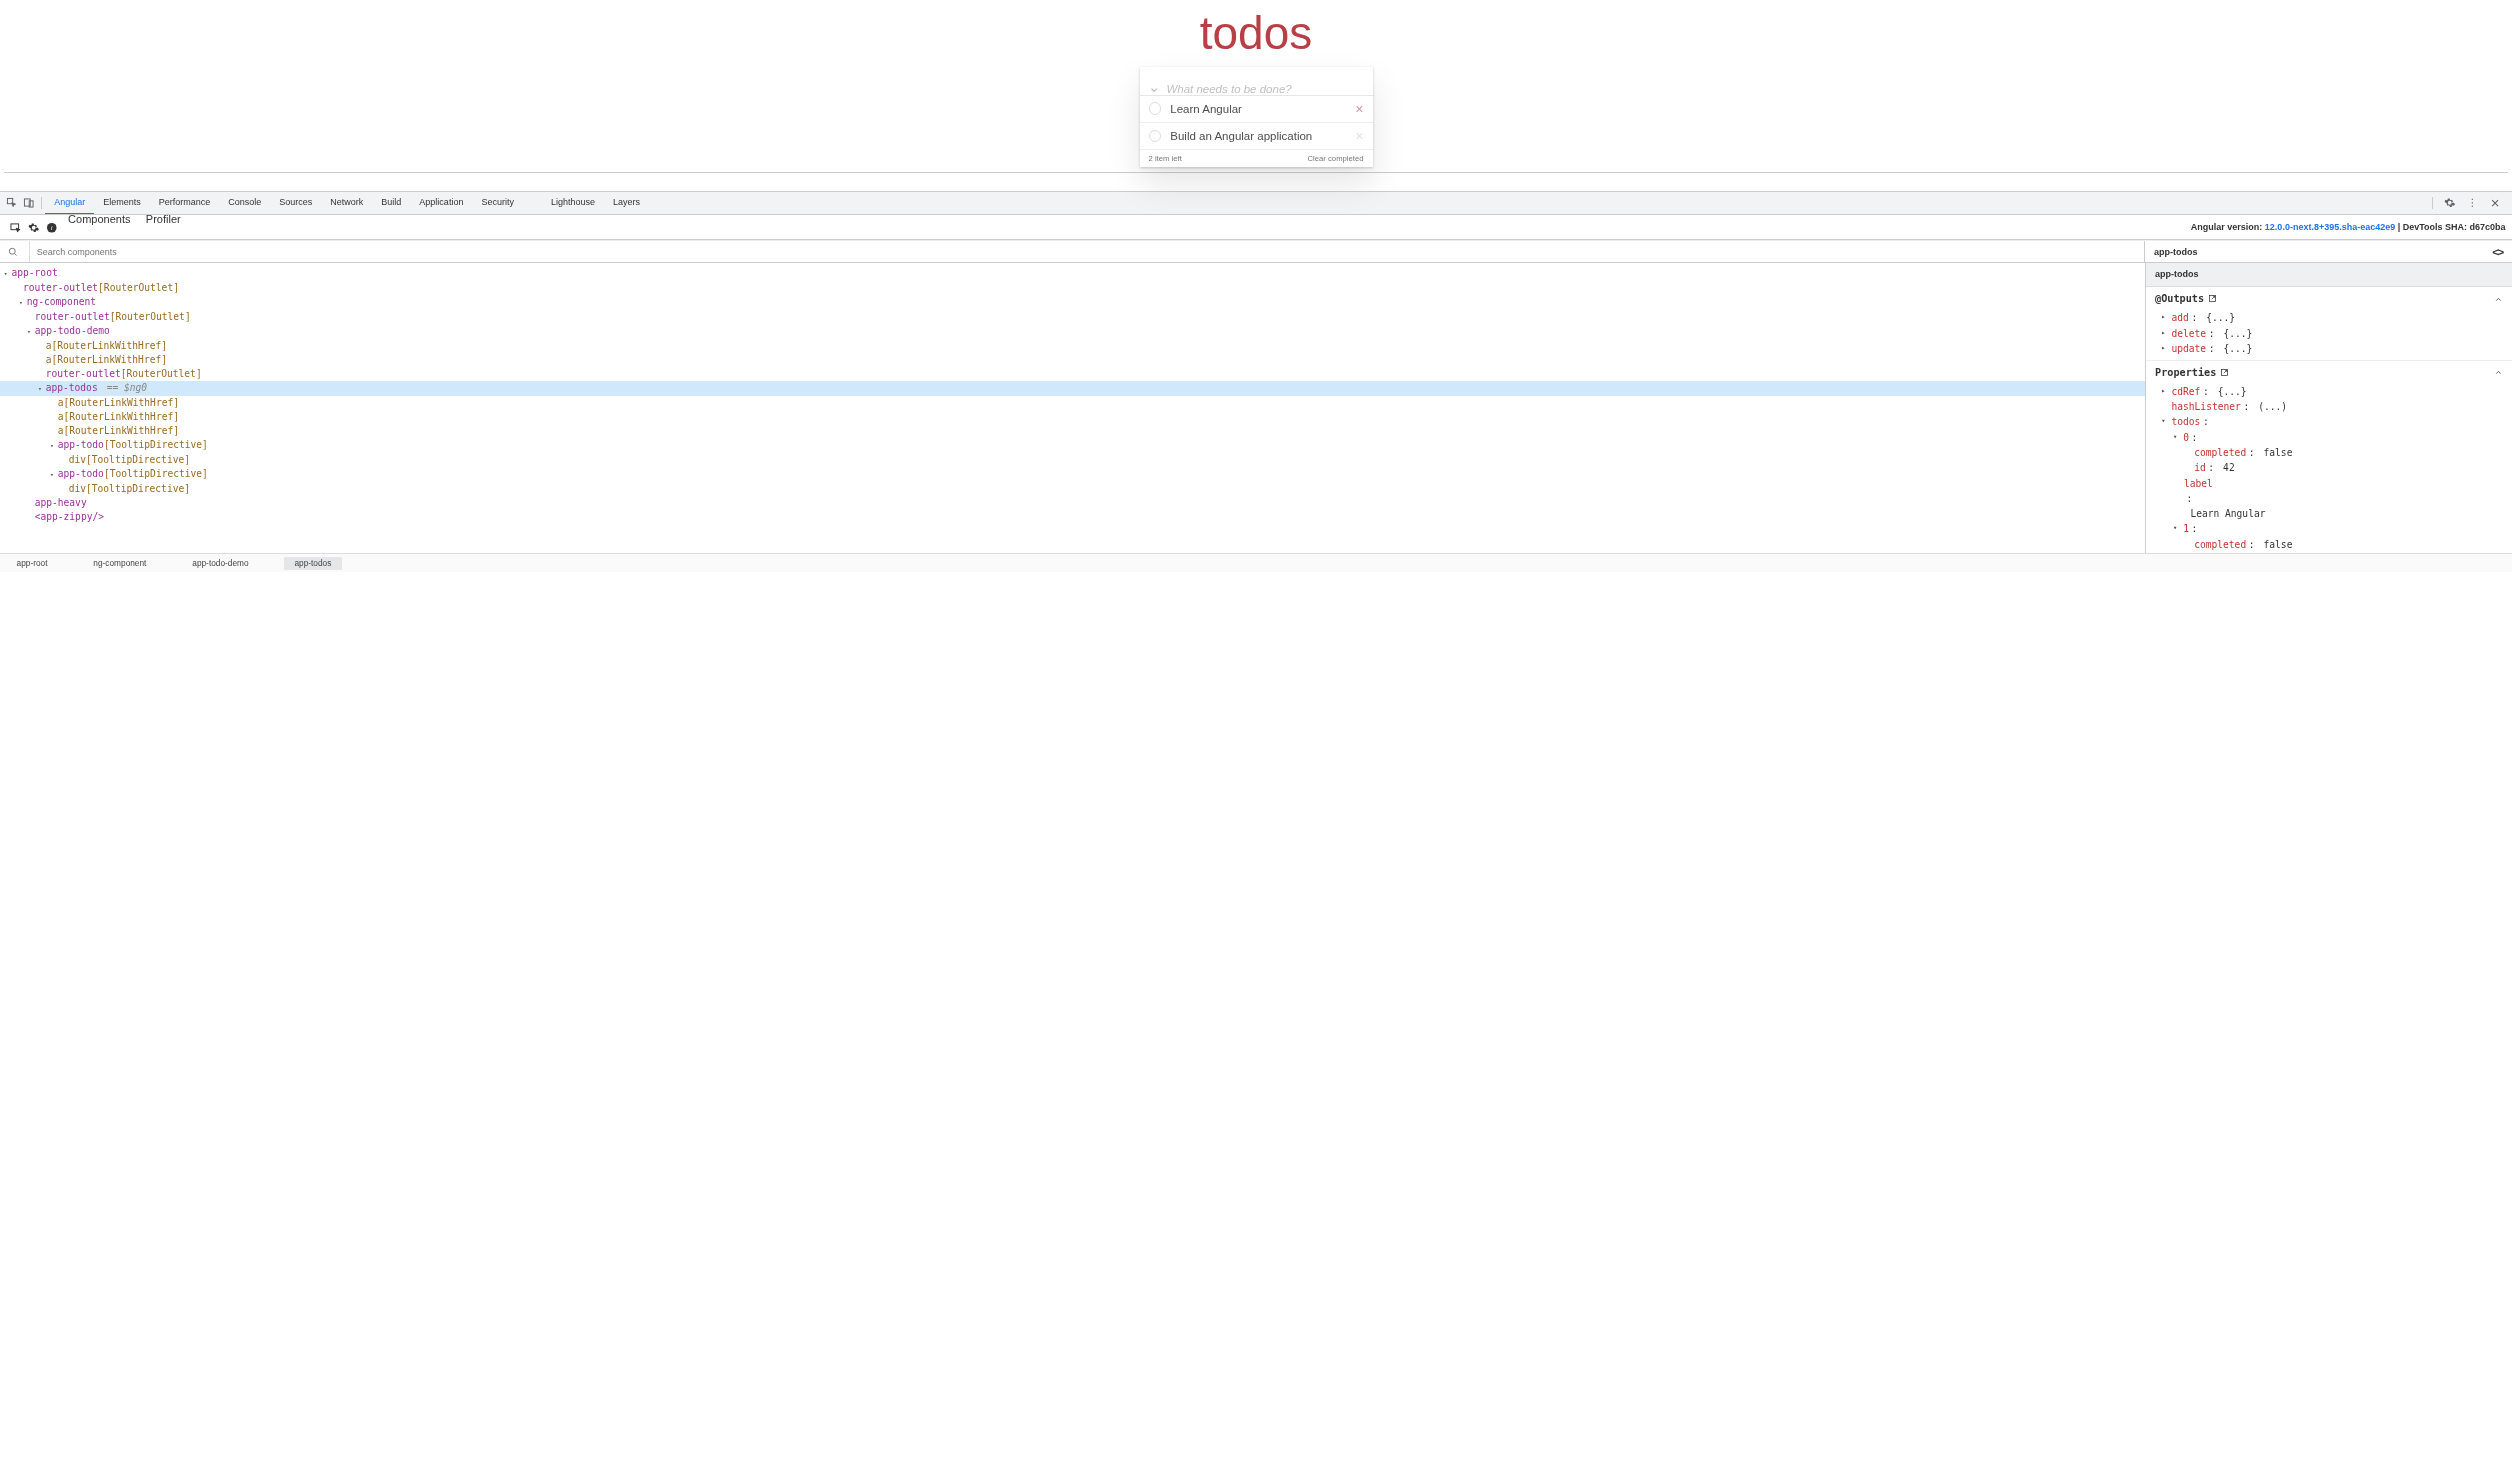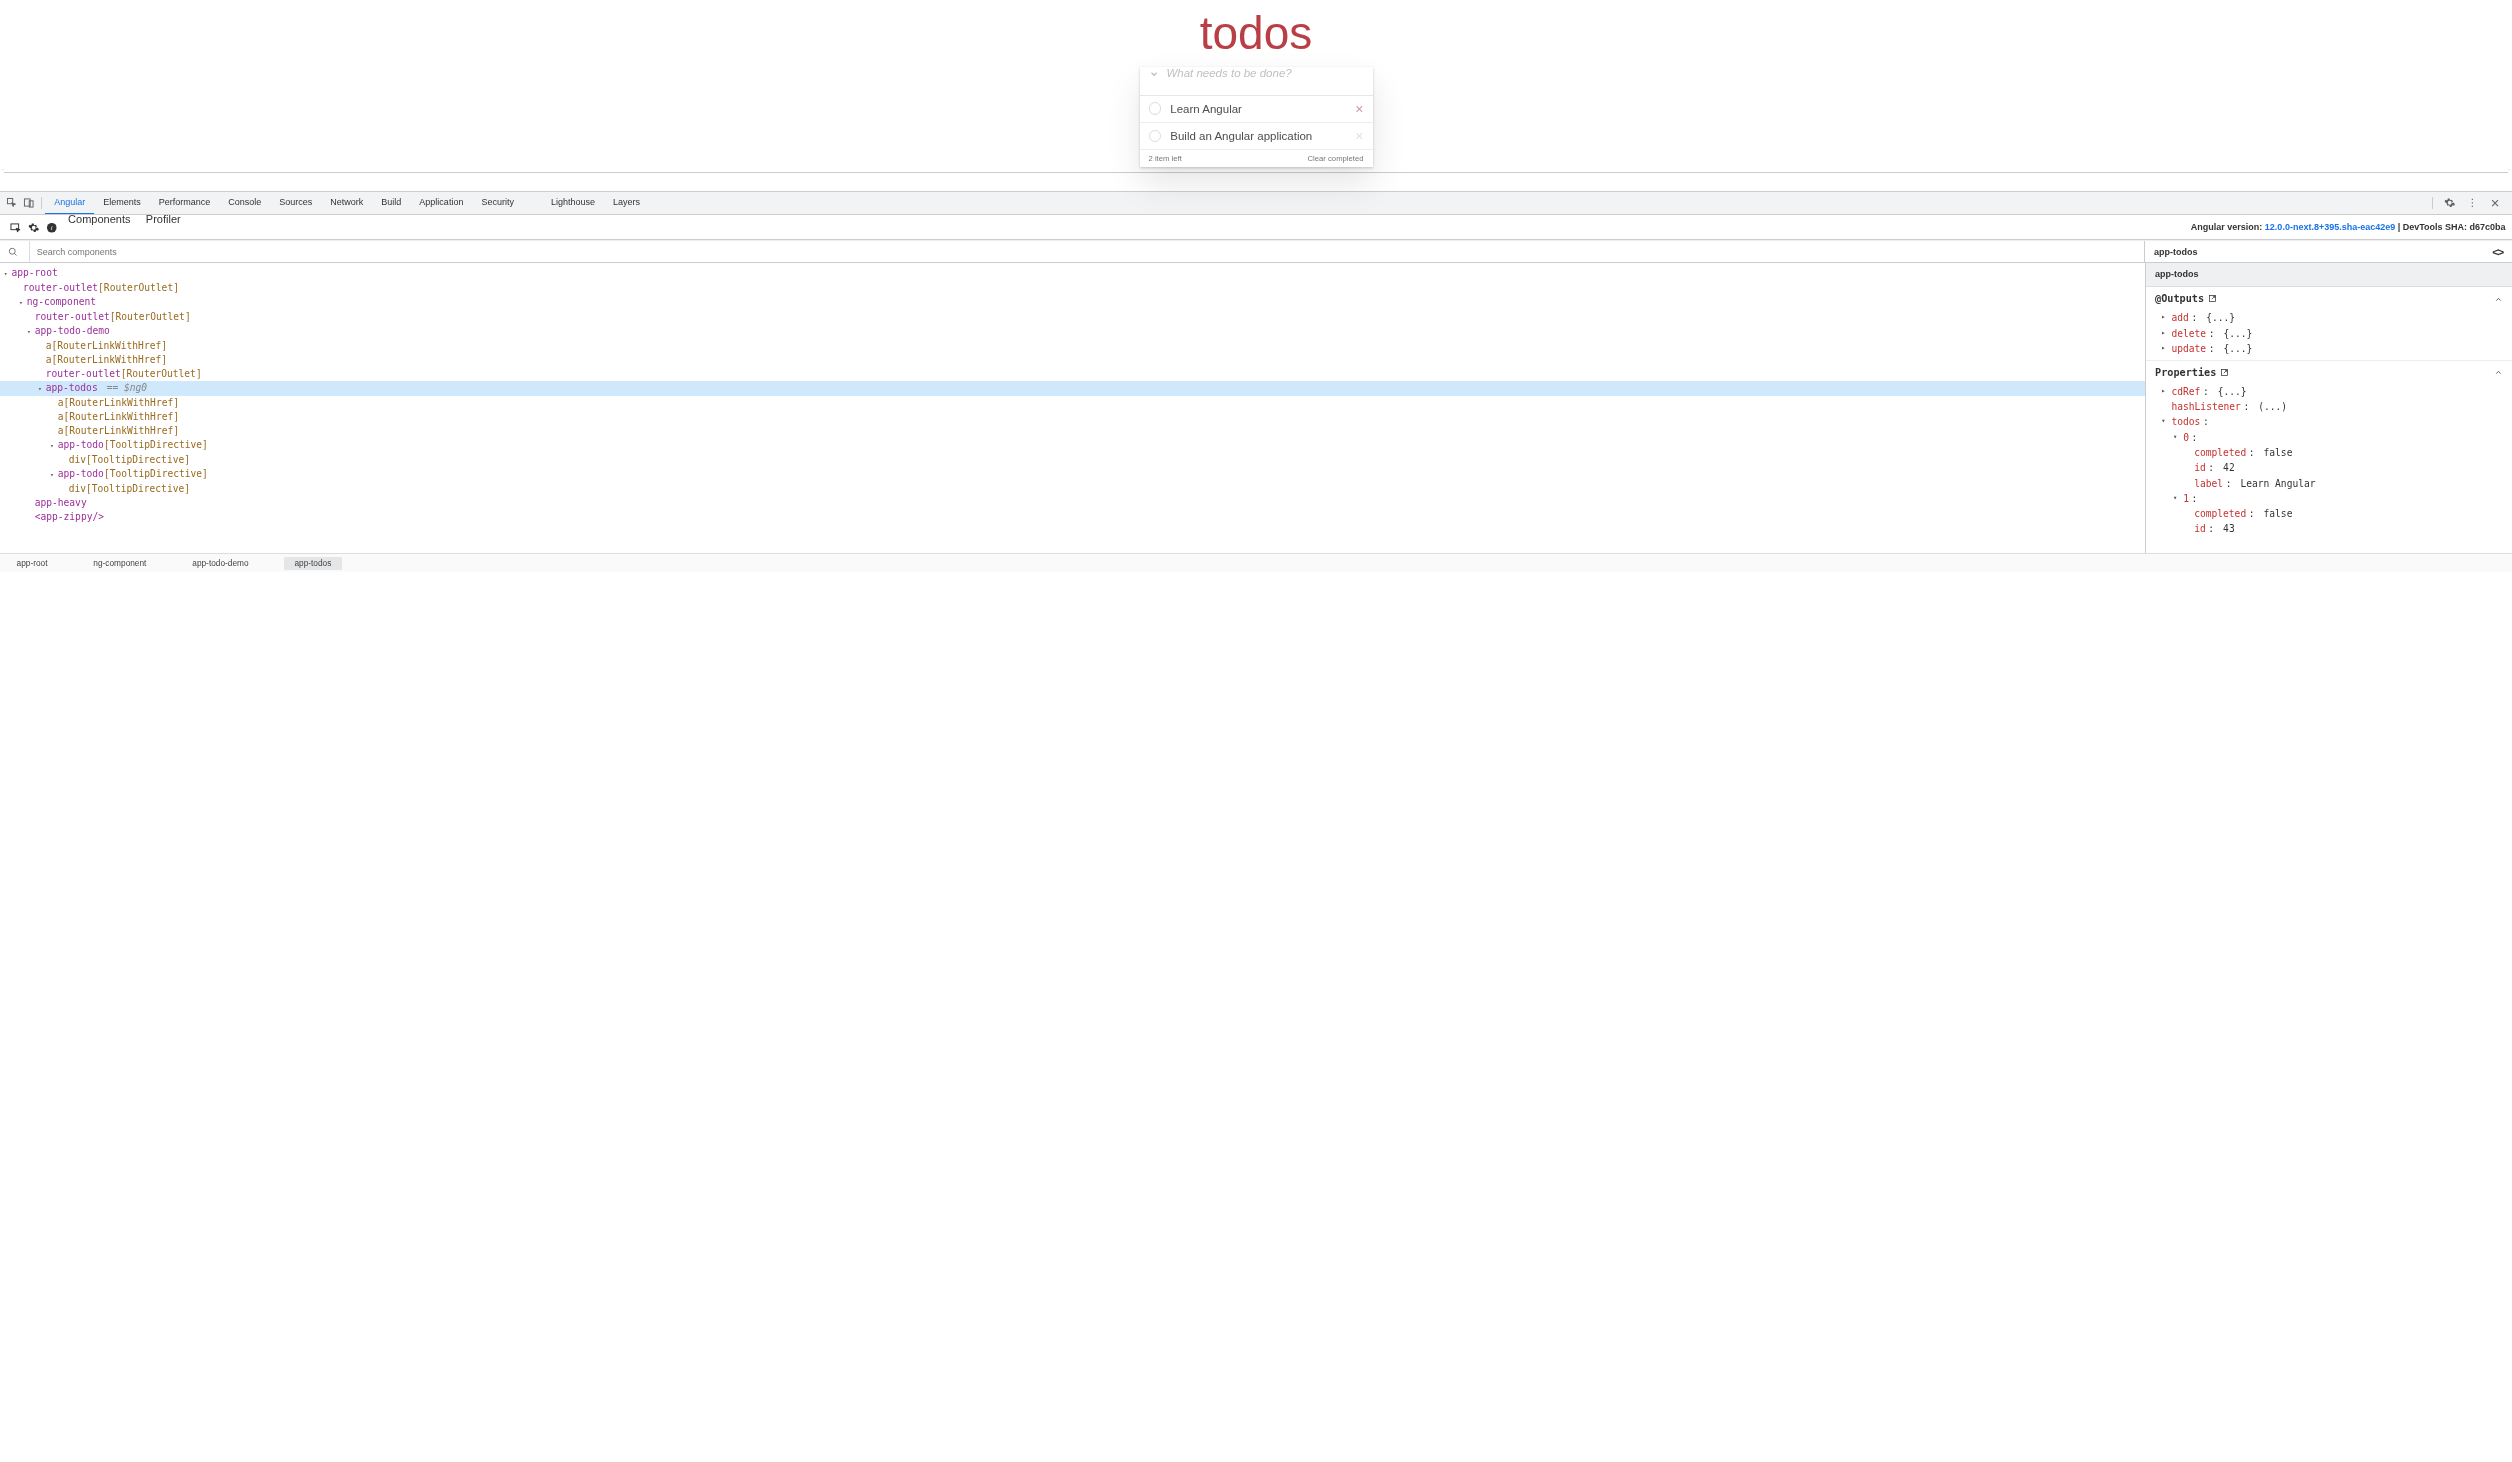--- a/index.html
+++ b/index.html
@@ -2,21 +2,21 @@
 <html style="font-size:10.2px"><head>
   <meta charset="utf-8">
   <style>
     * { margin: 0; padding: 0; box-sizing: border-box; }
     body { font-family: -apple-system, BlinkMacSystemFont, "Segoe UI", Helvetica, Arial, sans-serif; font-size: 9px; color: #333; background: #fff; }
     
     
     .app-viewport { background: #fff; padding: 6.4px 0 19px; }
     .todos-title { text-align: center; font-size: 46px; font-weight: 200; color: #b83f45; font-family: "Helvetica Neue", Helvetica, Arial, sans-serif; }
     .todo-card { width: 233px; margin: 6.4px auto 0; background: #fff; box-shadow: 0 1.3px 2.6px rgba(0,0,0,0.2), 0 16px 32px rgba(0,0,0,0.1); position: relative; }
-    .todo-input-row { display: flex; align-items: flex-start; border-bottom: 0.6px solid #e6e6e6; padding: 0 9px; height: 29px; }
+    .todo-input-row { display: flex; align-items: flex-end; border-bottom: 0.6px solid #e6e6e6; padding: 0 9px; height: 29px; }
     .toggle-all { color: #aaa; font-size: 11.5px; margin-right: 7.7px; transform: rotate(0deg); }
     .todo-input { flex: 1; border: none; outline: none; font-size: 11.5px; font-style: italic; color: #999; background: transparent; }
     .todo-input::placeholder { color: #c0c0c0; font-style: italic; }
     .todo-list { list-style: none; }
     .todo-item { display: flex; align-items: center; padding: 5.1px 9px; border-bottom: 0.6px solid #ededed; font-size: 11.5px; color: #4d4d4d; }
     .todo-check { width: 12.8px; height: 12.8px; border: 0.6px solid #ddd; border-radius: 50%; margin-right: 9px; }
     .todo-label { flex: 1; font-weight: 300; }
     .todo-del { color: #cc9a9a; font-size: 14px; font-weight: 200; cursor: pointer; }
     .todo-del.faded { opacity: 0.35; }
     .todo-footer { display: flex; justify-content: space-between; padding: 3.8px 9px; font-size: 7.7px; color: #777; }
@@ -299,21 +299,21 @@
             <span class="prop-key">completed</span>
             <span class="prop-colon">:</span>
             <span class="prop-val">false</span>
           </div>
           <div class="prop-row" style="padding-left: 38px;">
             <span class="prop-caret"></span>
             <span class="prop-key">id</span>
             <span class="prop-colon">:</span>
             <span class="prop-val">42</span>
           </div>
-          <div class="prop-row" style="padding-left: 38px;">
+          <div class="prop-row" style="padding-left: 38px; flex-direction: column;">
             <span class="prop-caret"></span>
             <span class="prop-key">label</span>
             <span class="prop-colon">:</span>
             <span class="prop-val">Learn Angular</span>
           </div>
           <div class="prop-row" style="padding-left: 27px;">
             <span class="prop-caret">▾</span>
             <span class="prop-key">1</span>
             <span class="prop-colon"> :</span>
             <span class="prop-val"></span>

